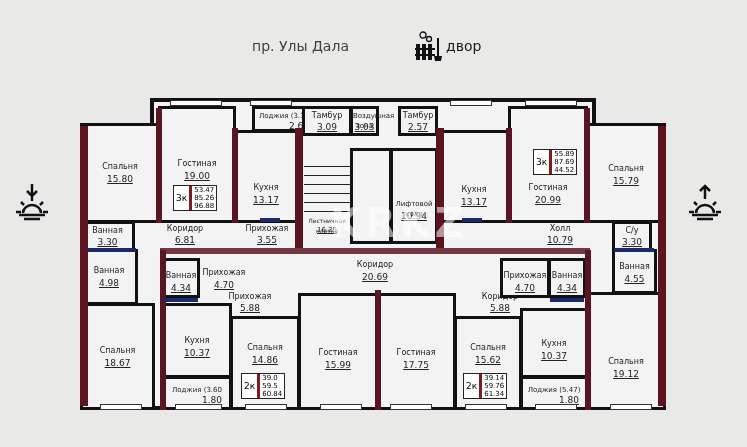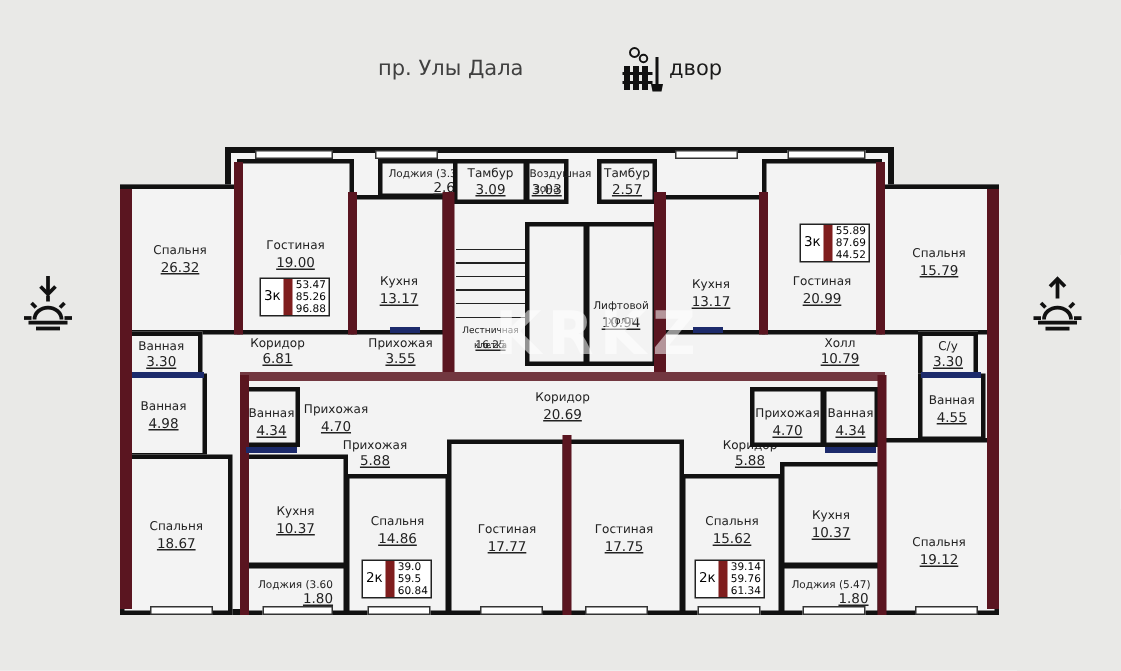--- a/index.html
+++ b/index.html
@@ -10,21 +10,21 @@
   .sun { position:absolute; width:40px; height:40px; }
   .plan { position:absolute; left:80px; top:98px; width:586px; height:312px; }
   .room { position:absolute; background:#f3f3f3; border:3px solid #111; box-sizing:border-box; }
   .room.noborder { border:none; background:transparent; }
   .lbl { position:absolute; left:0; right:0; text-align:center; font-size:8px; color:#222; line-height:10px; }
   .area { text-decoration:underline; font-size:9px; }
   .wall-r { position:absolute; background:#5a1520; }
   .win { position:absolute; background:#fff; border:1px solid #333; }
   .blue { position:absolute; background:#1c2a6b; }
   .badge { position:absolute; border:1px solid #222; background:#fff; font-size:7px; display:flex; }
-  .badge .k { padding:0 2px; border-right:6px solid #7f1d1d; font-size:9px; display:flex; align-items:center; }
+  .badge .k { padding:0 2px; border-right:3px solid #7f1d1d; font-size:9px; display:flex; align-items:center; }
   .badge .v { display:flex; flex-direction:column; font-size:7px; line-height:8px; padding:0 2px; }
   .stairs { position:absolute; background:repeating-linear-gradient(#f3f3f3 0 8px, #222 8px 9px); }
   .watermark { position:absolute; left:330px; top:200px; font-size:40px; color:rgba(255,255,255,0.55); font-weight:bold; letter-spacing:4px; }
 </style>
 </head>
 <body>
 
 <div class="street">пр. Улы Дала</div>
 <svg class="yard-icon" viewBox="0 0 30 32">
   <circle cx="9" cy="5" r="3" fill="none" stroke="#111" stroke-width="1.3"></circle>
@@ -63,21 +63,21 @@
   <line x1="12" y1="37" x2="28" y2="37" stroke="#111" stroke-width="2.5"></line>
 </svg>
 
 <div class="plan">
 
   <div style="position:absolute;left:0;top:25px;width:586px;height:287px;background:#f3f3f3;border:4px solid #111;box-sizing:border-box;"></div>
   <div style="position:absolute;left:70px;top:0;width:446px;height:40px;background:#f3f3f3;border:4px solid #111;border-bottom:none;box-sizing:border-box;"></div>
 
   <div class="room" style="left:0;top:25px;width:80px;height:100px;">
     <div class="lbl" style="top:36px;">Спальня</div>
-    <div class="lbl area" style="top:48px;">26.32</div>
+    <div class="lbl area" style="top:48px;">15.80</div>
   </div>
   <div class="room" style="left:78px;top:8px;width:78px;height:117px;">
     <div class="lbl" style="top:50px;">Гостиная</div>
     <div class="lbl area" style="top:62px;">19.00</div>
     <div class="badge" style="left:12px;top:76px;">
       <span class="k">3к</span>
       <span class="v">
           <span>53.47</span>
           <span>85.26</span>
           <span>96.88</span>
@@ -197,21 +197,21 @@
       <span class="k">2к</span>
       <span class="v">
           <span>39.0</span>
           <span>59.5</span>
           <span>60.84</span>
         </span>
     </div>
   </div>
   <div class="room" style="left:218px;top:195px;width:80px;height:117px;">
     <div class="lbl" style="top:52px;">Гостиная</div>
-    <div class="lbl area" style="top:64px;">17.77</div>
+    <div class="lbl area" style="top:64px;">15.99</div>
   </div>
 
   <div class="room" style="left:296px;top:195px;width:80px;height:117px;">
     <div class="lbl" style="top:52px;">Гостиная</div>
     <div class="lbl area" style="top:64px;">17.75</div>
   </div>
   <div class="room" style="left:374px;top:218px;width:68px;height:94px;">
     <div class="lbl" style="top:24px;">Спальня</div>
     <div class="lbl area" style="top:36px;">15.62</div>
     <div class="badge" style="left:6px;top:54px;">

